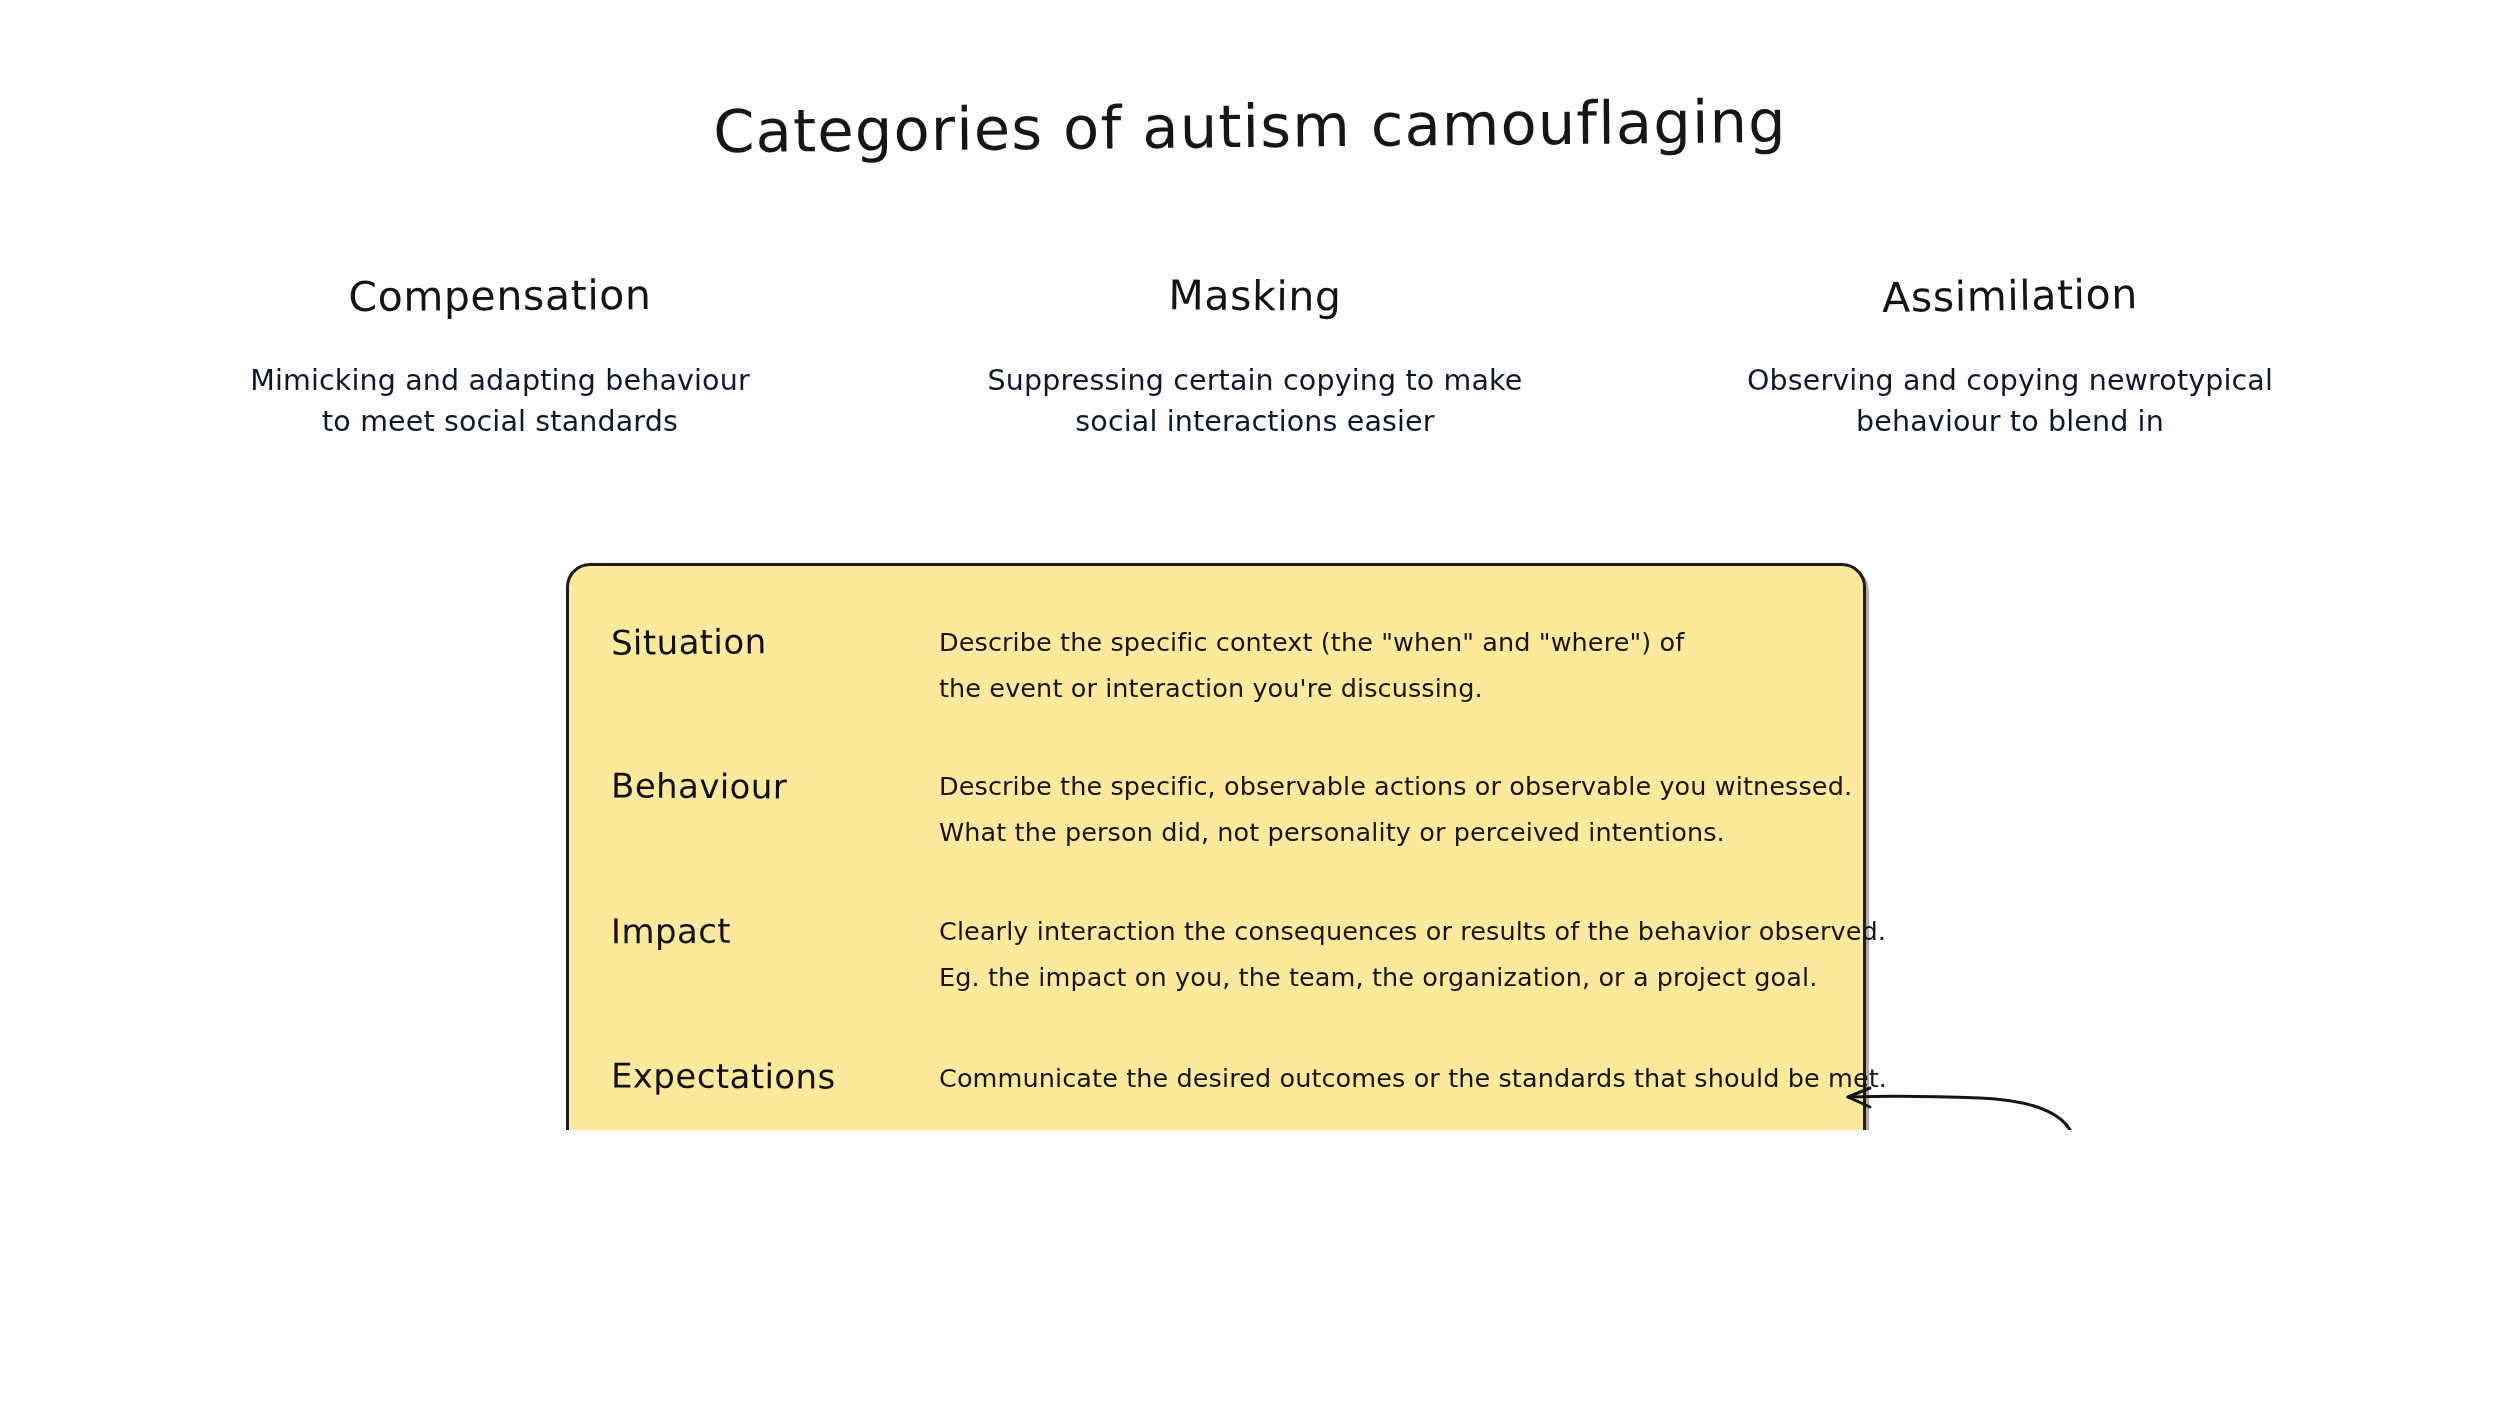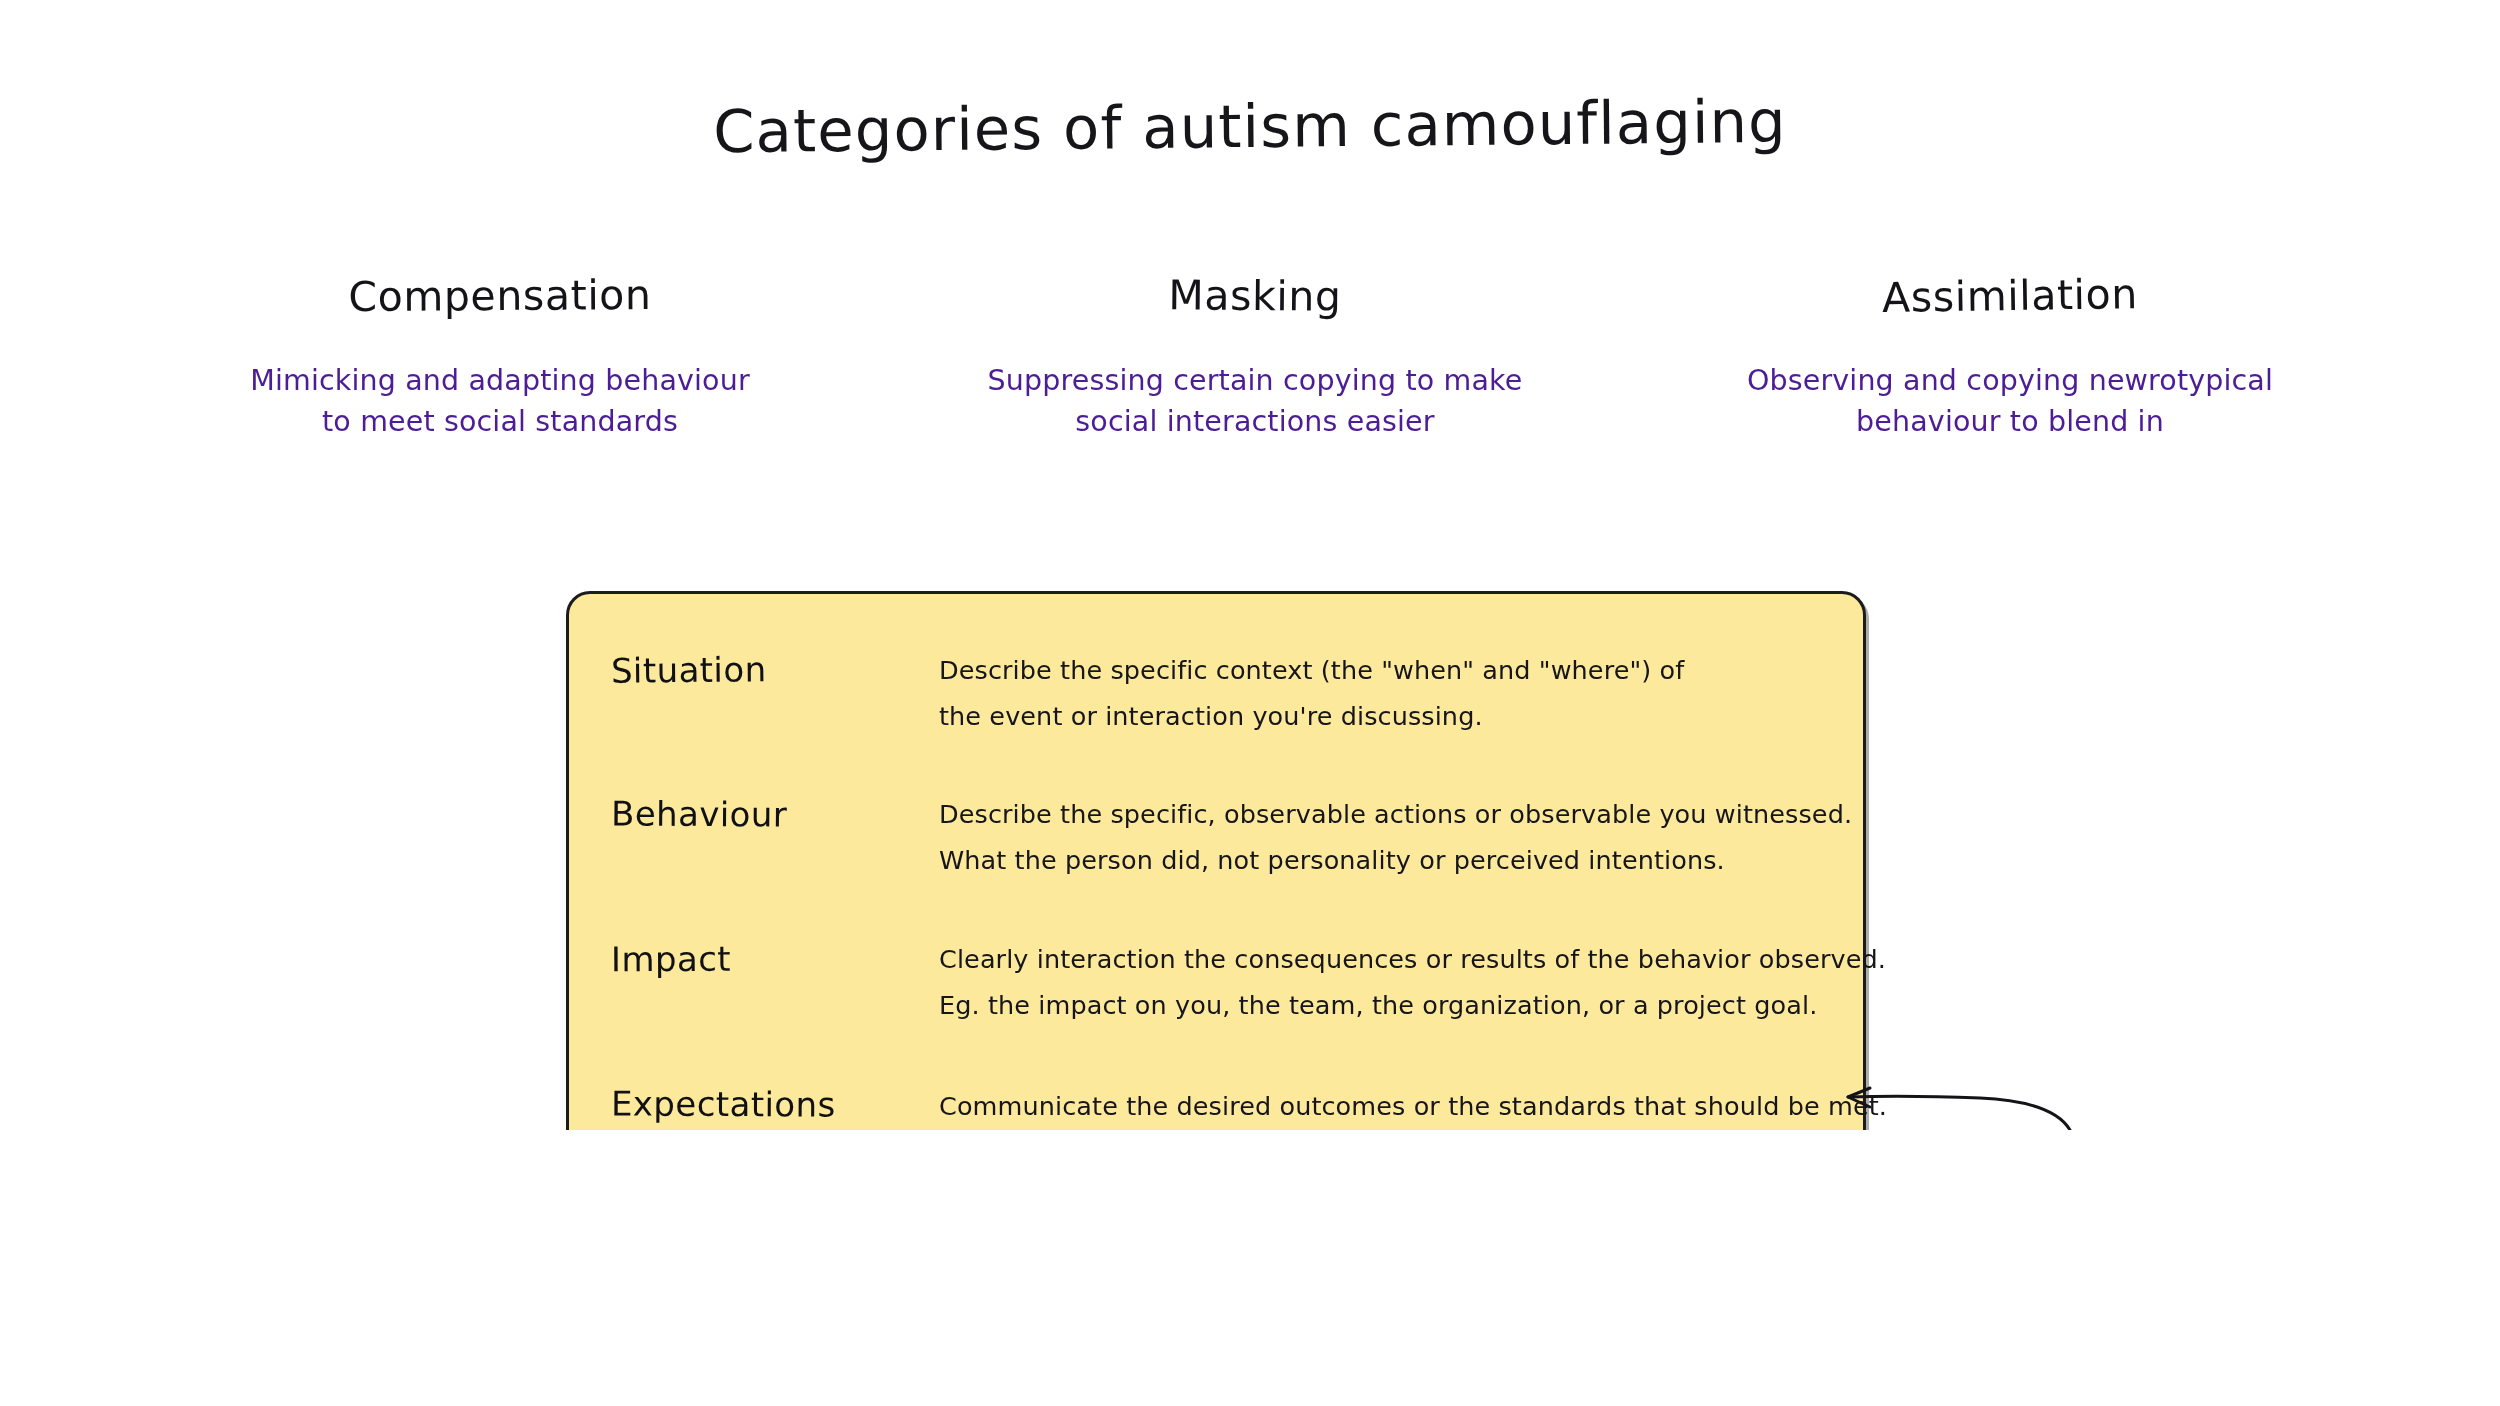--- a/index.html
+++ b/index.html
@@ -59,30 +59,30 @@
     margin-bottom: 40px;
     white-space: nowrap;
   }
   .cat-0 .category-title { transform: rotate(-0.4deg); }
   .cat-1 .category-title { transform: rotate(0.5deg); }
   .cat-2 .category-title { transform: rotate(-0.9deg); }
   .category-desc {
     font-family: "DejaVu Sans", sans-serif;
     font-size: 28.5px;
     line-height: 1.45;
-    color: #4c1d95;
+    color: #0f172a;
     letter-spacing: 0.15px;
   }
   .category-desc span { display: block; }
 
   
   #feedback-card {
     position: absolute;
     left: 566px;
-    top: 591px;
+    top: 563px;
     width: 1300px;
     height: 610px;
     background: #fce99b;
     border: 3px solid #1c1c1c;
     border-radius: 24px;
     box-sizing: border-box;
     box-shadow: 3px 4px 0 rgba(20,20,20,0.35);
   }
   .fb-row {
     position: absolute;

